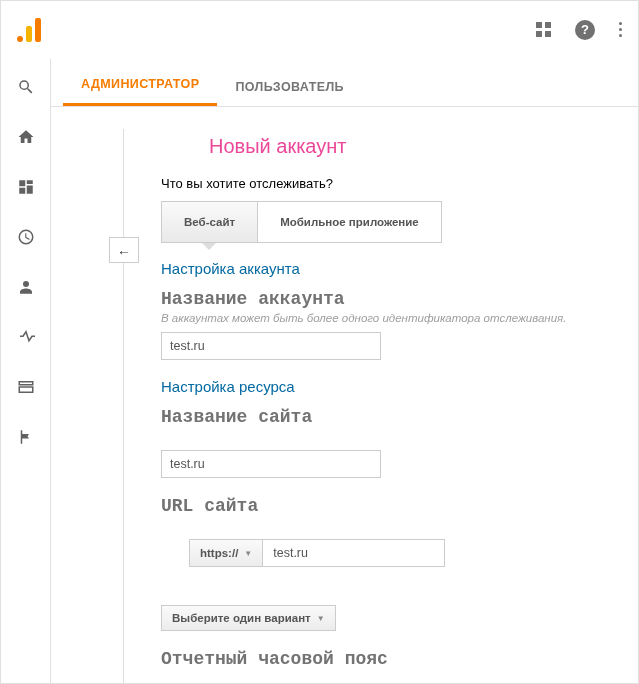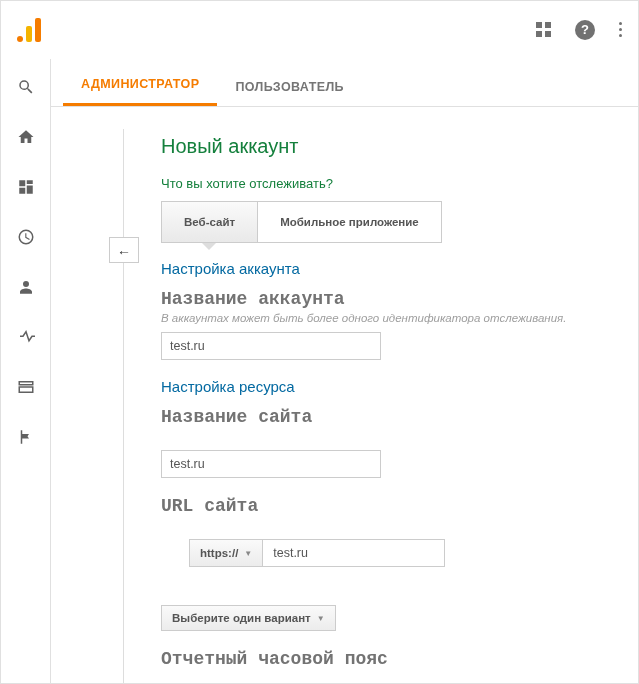--- a/index.html
+++ b/index.html
@@ -83,22 +83,22 @@
   .back-btn {
     position:absolute;
     left: 58px; top: 130px;
     width: 30px; height: 26px;
     background:#fff; border:1px solid #ccc;
     display:flex; align-items:center; justify-content:center;
     cursor:pointer;
     font-size:14px;
   }
 
-  h1.page-title { font-size:20px; font-weight:400; color:#15803d; margin-bottom:18px; }
-  .section-q { font-size:13px; color:#15803d; margin-bottom:10px; }
+  h1.page-title { font-size:20px; font-weight:400; color:#ec4899; margin-bottom:18px;margin-left:48px; }
+  .section-q { font-size:13px; color:#000000; margin-bottom:10px; }
 
   .seg {
     display:inline-flex;
     border:1px solid #ccc;
   }
   .seg .seg-btn {
     padding: 14px 22px;
     font-size:11.5px;
     background:#fff;
     color:#555;

